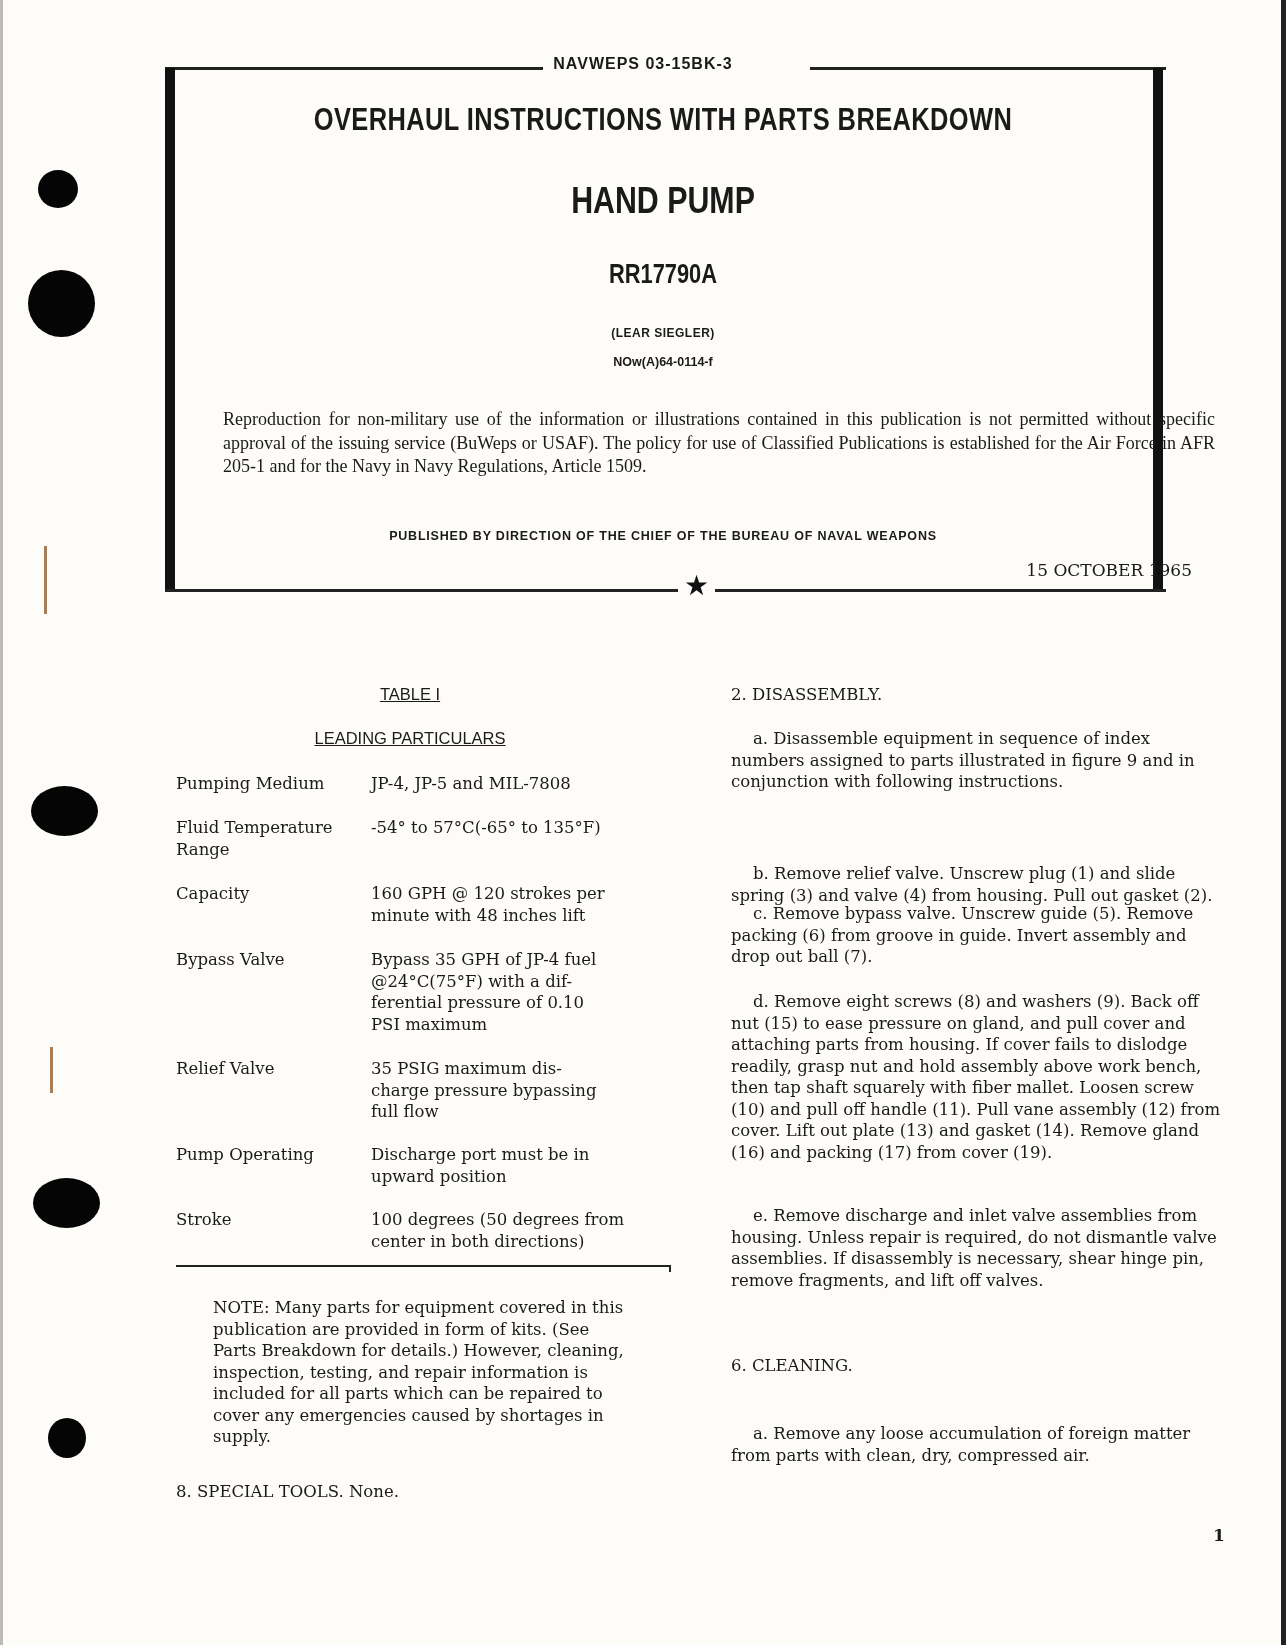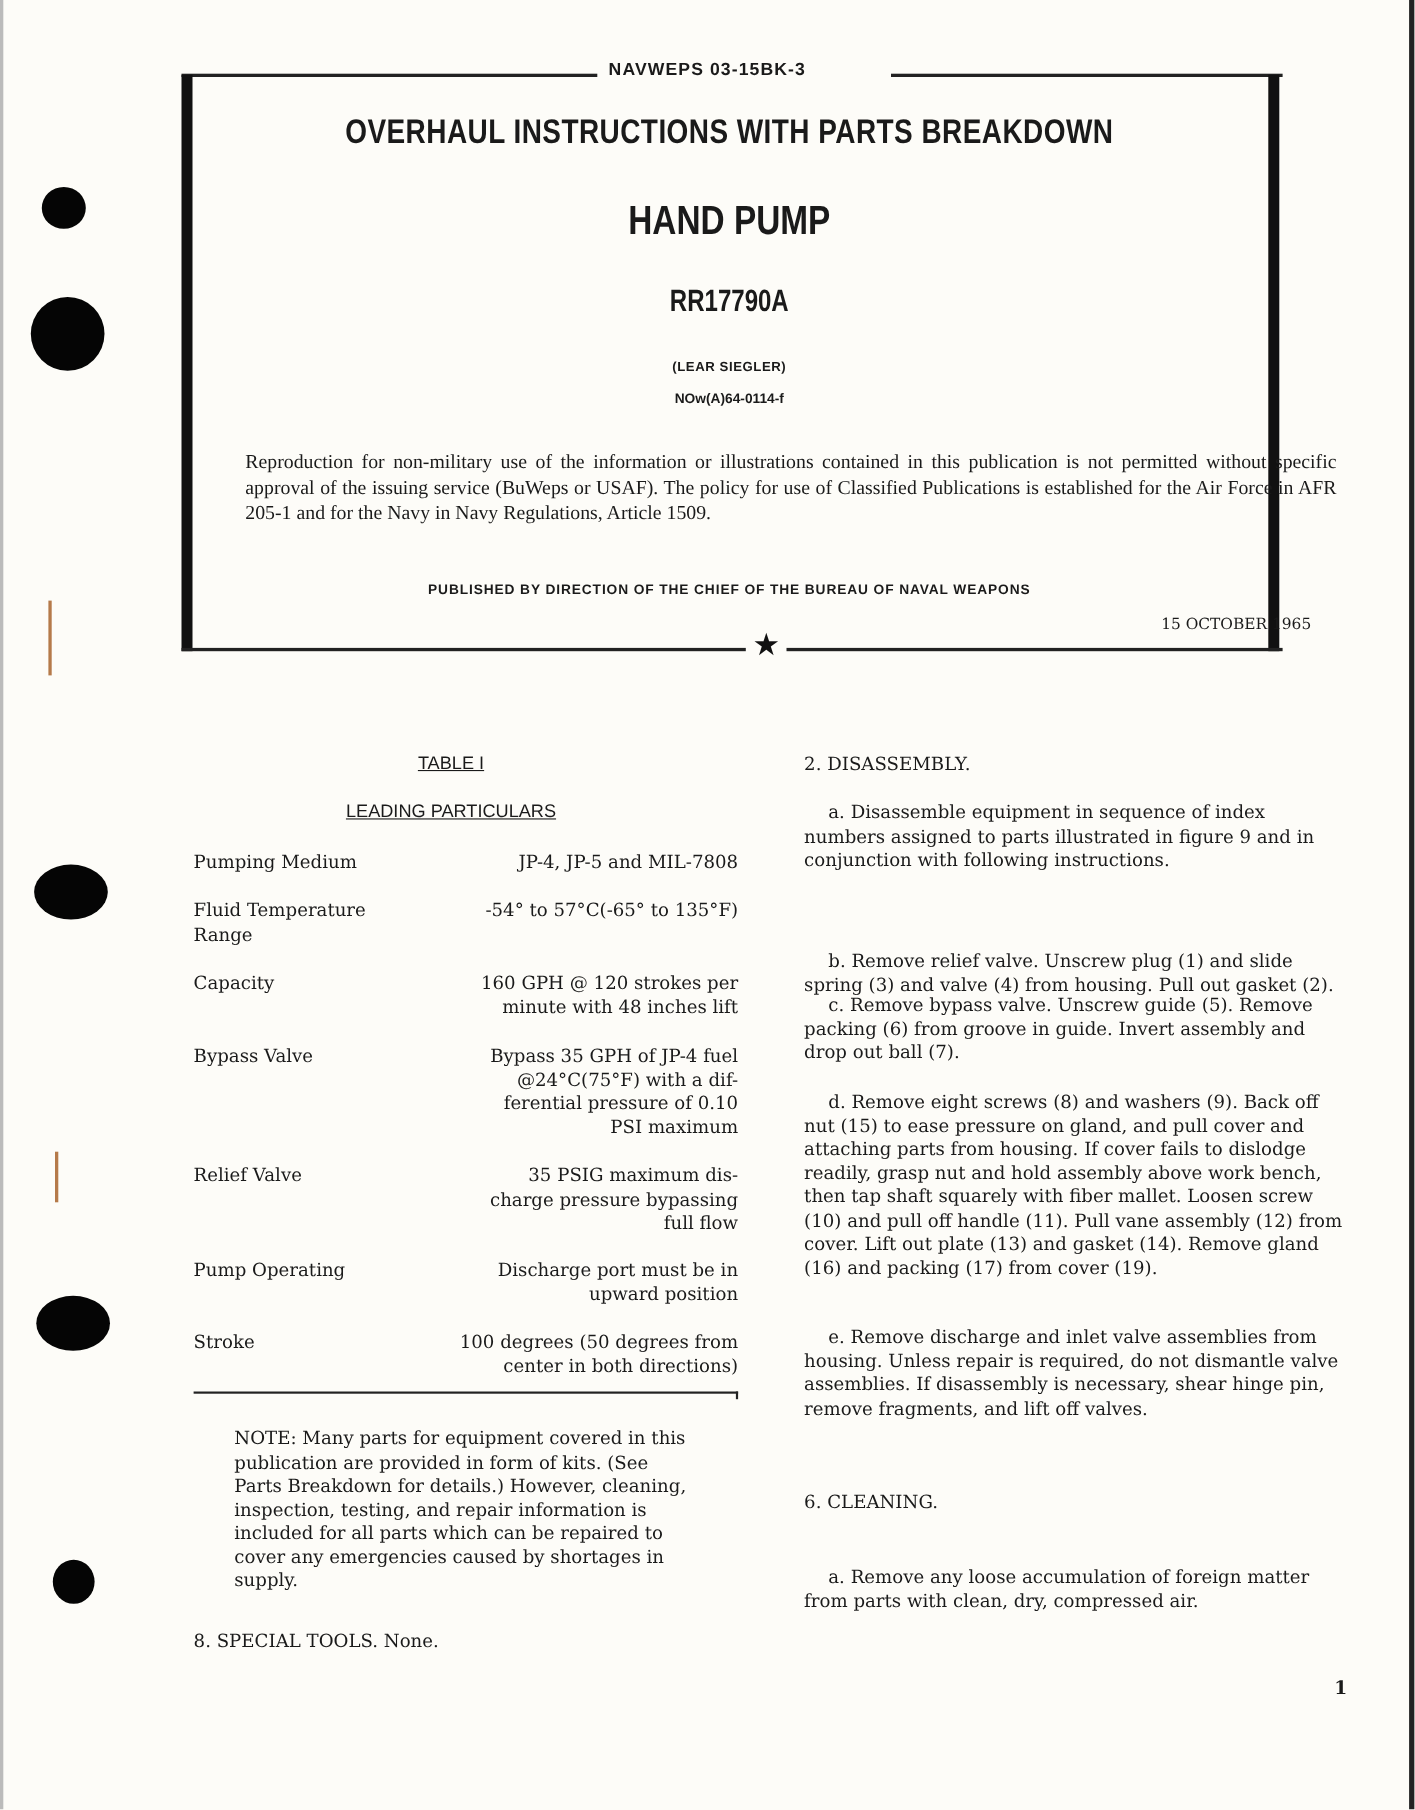--- a/index.html
+++ b/index.html
@@ -53,32 +53,32 @@
     position: absolute; top: 408px; left: 201px; width: 992px;
     font-family: "Liberation Serif", serif; font-size: 18px; line-height: 23.5px;
     text-align: justify; text-align-last: left; margin-left: 22px;
   }
   .published {
     position: absolute; top: 529px; left: 0; width: 1326px; text-align: center;
     font-family: "Liberation Sans", sans-serif; font-weight: bold; font-size: 12.5px; letter-spacing: 0.8px;
   }
   .date {
     position: absolute; top: 560px; right: 94px;
-    font-family: "DejaVu Serif", serif; font-size: 14px;
+    font-family: "DejaVu Serif", serif; font-size: 17px;
   }
 
   
   .body-text { font-family: "DejaVu Serif", serif; font-size: 16.5px; line-height: 21.5px; }
   .table-title {
     position: absolute; left: 175px; width: 470px; text-align: center; text-decoration: underline;
     font-family: Liberation Sans, sans-serif; font-size: 16.5px;
   }
   .row { position: absolute; left: 176px; width: 495px; }
   .row .k { position: absolute; left: 0; top: 0; width: 200px; }
-  .row .v { position: absolute; right: 0; top: 0; width: 300px; text-align: right; white-space: pre-line; }
+  .row .v { position: absolute; right: 0; top: 0; width: 300px; white-space: pre-line; }
   .table-rule { position: absolute; left: 176px; top: 1265px; width: 495px; height: 2px; background: #222; }
   .table-rule::after { content: ""; position: absolute; right: 0; top: 0; width: 2px; height: 7px; background: #222; }
 
   .note { position: absolute; left: 213px; top: 1297px; width: 420px; }
   .tools { position: absolute; left: 176px; top: 1481px; }
 
   .rh { position: absolute; left: 731px; }
   .para { position: absolute; left: 731px; width: 490px; }
   .page-num { position: absolute; left: 1213px; top: 1525px; font-size: 17px; font-weight: bold; }
 </style>

